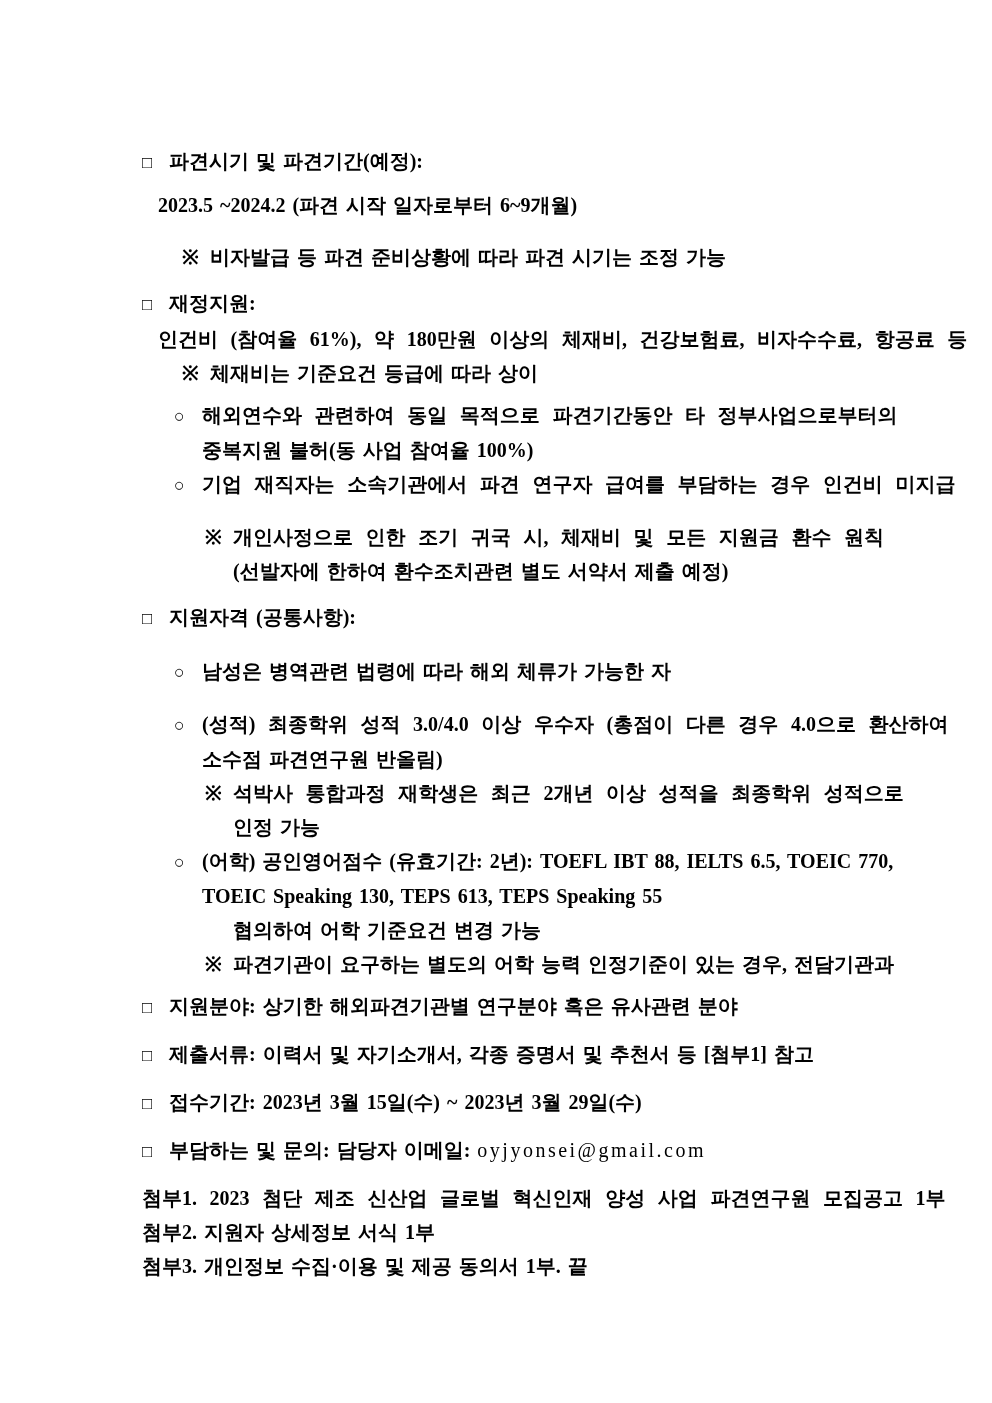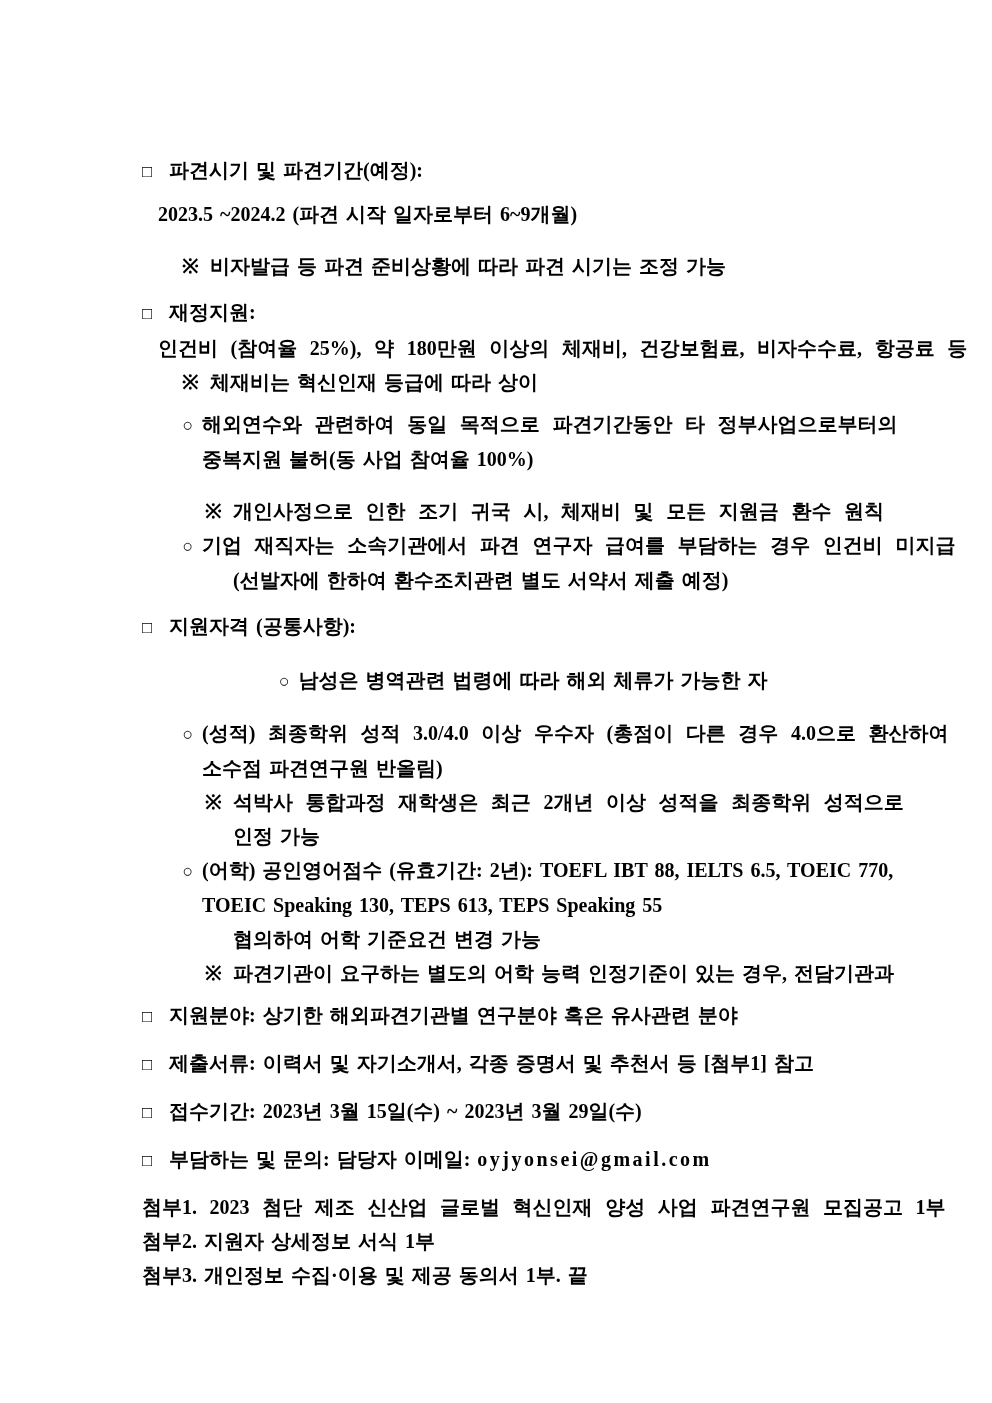--- a/index.html
+++ b/index.html
@@ -9,82 +9,82 @@
     height: 1403px;
     background: #ffffff;
     color: #000000;
     font-family: "Liberation Serif", "DejaVu Serif", serif;
     font-weight: bold;
     font-size: 20px;
     overflow: hidden;
   }
   .content {
     position: absolute;
-    top: 153px;
+    top: 144px;
     left: 142px;
     width: 722px;
   }
   .line {
     line-height: 34px;
     white-space: nowrap;
     word-spacing: 0.10em;
   }
   .wide { word-spacing: 0.38em; }
 
   
   .i-sec   { margin-left: 0; }
   .i-sub   { margin-left: 16px; }
   .i-note1 { margin-left: 40px; }
-  .i-circ  { margin-left: 32px; text-align: center; }
+  .i-circ  { margin-left: 32px; }
   .i-ccont { margin-left: 60px; }
   .i-note2 { margin-left: 63px; }
   .i-cont2 { margin-left: 91px; }
   .i-att   { margin-left: 0; }
 
   
   .g4  { margin-top: 18px; }
   .g8  { margin-top: 8px; }
   .g12 { margin-top: 12px; }
 
   
   .mk { display: inline-block; }
   .mk-sq { width: 27px; font-size: 17px; }
   .mk-ci { width: 28px; font-size: 18px; }
   .mk-no { width: 28px; }
 
   .email {
-    font-weight: bold;
+    font-weight: normal;
     letter-spacing: 2.5px;
   }
 </style>
 </head>
 <body>
 
 <div class="page">
   <div class="content">
 
     <div class="line i-sec"><span class="mk mk-sq">□</span><span>파견시기 및 파견기간(예정):</span></div>
 
     <div class="line i-sub g8"><span>2023.5 ~2024.2 (파견 시작 일자로부터 6~9개월)</span></div>
 
     <div class="line i-note1 g4"><span class="mk mk-no">※</span><span>비자발급 등 파견 준비상황에 따라 파견 시기는 조정 가능</span></div>
 
     <div class="line i-sec g12"><span class="mk mk-sq">□</span><span>재정지원:</span></div>
 
-    <div class="line i-sub wide"><span>인건비 (참여율 25%), 약 180만원 이상의 체재비, 건강보험료, 비자수수료, 항공료 등</span></div>
+    <div class="line i-sub wide"><span>인건비 (참여율 61%), 약 180만원 이상의 체재비, 건강보험료, 비자수수료, 항공료 등</span></div>
 
-    <div class="line i-note1"><span class="mk mk-no">※</span><span>체재비는 혁신인재 등급에 따라 상이</span></div>
+    <div class="line i-note1"><span class="mk mk-no">※</span><span>체재비는 기준요건 등급에 따라 상이</span></div>
 
     <div class="line i-circ g8 wide"><span class="mk mk-ci">○</span><span>해외연수와 관련하여 동일 목적으로 파견기간동안 타 정부사업으로부터의</span></div>
 
     <div class="line i-ccont"><span>중복지원 불허(동 사업 참여율 100%)</span></div>
 
+    <div class="line i-circ wide"><span class="mk mk-ci">○</span><span>기업 재직자는 소속기관에서 파견 연구자 급여를 부담하는 경우 인건비 미지급</span></div>
+
     <div class="line i-note2 g4 wide"><span class="mk mk-no">※</span><span>개인사정으로 인한 조기 귀국 시, 체재비 및 모든 지원금 환수 원칙</span></div>
-
-    <div class="line i-circ wide"><span class="mk mk-ci">○</span><span>기업 재직자는 소속기관에서 파견 연구자 급여를 부담하는 경우 인건비 미지급</span></div>
 
     <div class="line i-cont2"><span>(선발자에 한하여 환수조치관련 별도 서약서 제출 예정)</span></div>
 
     <div class="line i-sec g12"><span class="mk mk-sq">□</span><span>지원자격 (공통사항):</span></div>
 
     <div class="line i-circ g4"><span class="mk mk-ci">○</span><span>남성은 병역관련 법령에 따라 해외 체류가 가능한 자</span></div>
 
     <div class="line i-circ g4 wide"><span class="mk mk-ci">○</span><span>(성적) 최종학위 성적 3.0/4.0 이상 우수자 (총점이 다른 경우 4.0으로 환산하여</span></div>
 
     <div class="line i-ccont"><span>소수점 파견연구원 반올림)</span></div>

